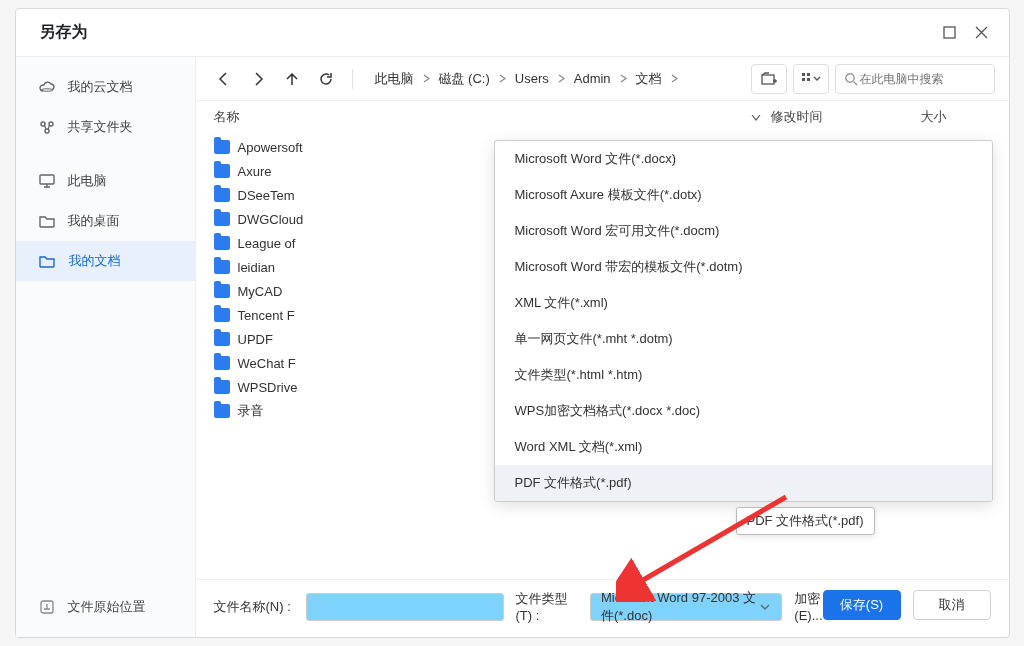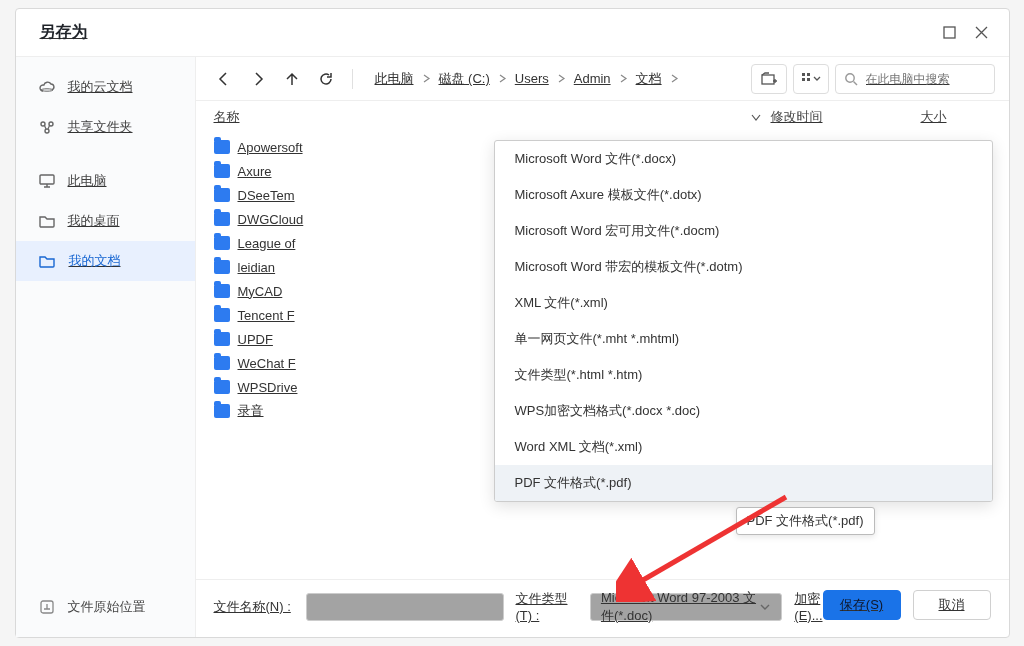--- a/index.html
+++ b/index.html
@@ -6,21 +6,20 @@
   html, body { margin:0; padding:0; font-family: "Microsoft YaHei", "PingFang SC", Arial, sans-serif; font-size:13px; color:#333; background:#f5f5f5; }
   .dialog {
     position:relative;
     width:995px; height:630px;
     margin:8px auto 0 auto;
     background:#fff;
     border:1px solid #d9d9d9;
     border-radius:4px;
     display:flex; flex-direction:column;
     overflow:visible;
-    text-decoration:underline;
   }
   .titlebar {
     height:48px;
     display:flex; align-items:center; justify-content:space-between;
     padding:0 18px 0 24px;
     border-bottom:1px solid #eee;
   }
   .titlebar .title { font-size:16px; font-weight:600; color:#1f2329; }
   .winbtns { display:flex; gap:14px; }
   .winbtn { width:18px; height:18px; display:flex; align-items:center; justify-content:center; cursor:pointer; color:#555; }
@@ -45,21 +44,21 @@
   .toolbar {
     height:44px; display:flex; align-items:center; gap:6px;
     padding:0 14px; border-bottom:1px solid #eee;
   }
   .navbtn { width:28px; height:28px; display:flex; align-items:center; justify-content:center; cursor:pointer; color:#333; border-radius:4px; }
   .crumbs { display:flex; align-items:center; gap:4px; margin-left:8px; flex:1 1 auto; overflow:hidden;}
   .crumb { color:#333; cursor:pointer; padding:4px 2px;}
   .crumb-sep { color:#999; padding:0 2px;}
   .iconbtn { width:36px; height:30px; display:flex; align-items:center; justify-content:center; border:1px solid #ddd; border-radius:4px; cursor:pointer; color:#333; }
   .searchbox {
-    display:flex; align-items:center; gap:6px;
+    display:flex; align-items:center; 
     border:1px solid #ddd; border-radius:4px;
     height:30px; padding:0 8px; width:160px; color:#999;
   }
   .searchbox input { border:none; outline:none; width:120px; font-size:12px; color:#333; background:transparent;}
   .headers {
     height:32px; display:flex; align-items:center; padding:0 18px; color:#444;
     border-bottom:1px solid transparent;
   }
   .col-name { flex:1 1 auto; }
   .col-sort { width:20px; text-align:center; }
@@ -77,30 +76,30 @@
   .filerow .size { width:70px; }
   .bottom {
     border-top:1px solid #eee;
     padding:10px 18px 14px 18px;
     display:flex; flex-direction:row; gap:12px;
   }
   .row { display:flex; align-items:center; gap:12px; }
   .row .lbl { width:80px; color:#333; }
   .row input[type=text], .row .select {
     flex:1 1 auto; height:28px; border:1px solid #ccc; border-radius:3px;
-    padding:0 10px; font-size:13px; background:#a3a3a3; display:flex; align-items:center; justify-content:space-between; cursor:pointer;
+    padding:0 10px; font-size:13px; background:#7dd3fc; display:flex; align-items:center; justify-content:space-between; cursor:pointer;
   }
   .btns { display:flex; justify-content:space-between; }
   .btns-left { display:flex; align-items:center; gap:12px; color:#333;}
   .btns-right { display:flex; gap:12px; }
   .btn {
     min-width:78px; height:30px; display:flex; align-items:center; justify-content:center;
     border-radius:4px; border:1px solid #d0d0d0; background:#fff; cursor:pointer; font-size:13px;
   }
-  .btn.primary { background:#1a73e8; color:#0f172a; border-color:#1a73e8; }
+  .btn.primary { background:#1a73e8; color:#ffffff; border-color:#1a73e8; }
 
   
   .dropdown {
     position:absolute;
     left:298px; right:16px; bottom:135px;
     background:#fff; border:1px solid #ccc; border-radius:3px;
     box-shadow:0 4px 16px rgba(0,0,0,0.12);
     max-height:370px; overflow:auto;
     z-index:20;
   }
@@ -391,21 +390,21 @@
           </div>
         </div>
       </div>
 
       <div class="dropdown" id="dropdown">
           <div class="dd-item">Microsoft Word 文件(*.docx)</div>
           <div class="dd-item">Microsoft Axure 模板文件(*.dotx)</div>
           <div class="dd-item">Microsoft Word 宏可用文件(*.docm)</div>
           <div class="dd-item">Microsoft Word 带宏的模板文件(*.dotm)</div>
           <div class="dd-item">XML 文件(*.xml)</div>
-          <div class="dd-item">单一网页文件(*.mht *.mhtml)</div>
+          <div class="dd-item">单一网页文件(*.mht *.dotm)</div>
           <div class="dd-item">文件类型(*.html *.htm)</div>
           <div class="dd-item">WPS加密文档格式(*.docx *.doc)</div>
           <div class="dd-item">Word XML 文档(*.xml)</div>
           <div class="dd-item hovered">PDF 文件格式(*.pdf)</div>
         </div>
 
       <div class="tooltip">PDF 文件格式(*.pdf)</div>
 
       <svg class="arrow" viewBox="0 0 180 110">
         <defs>

